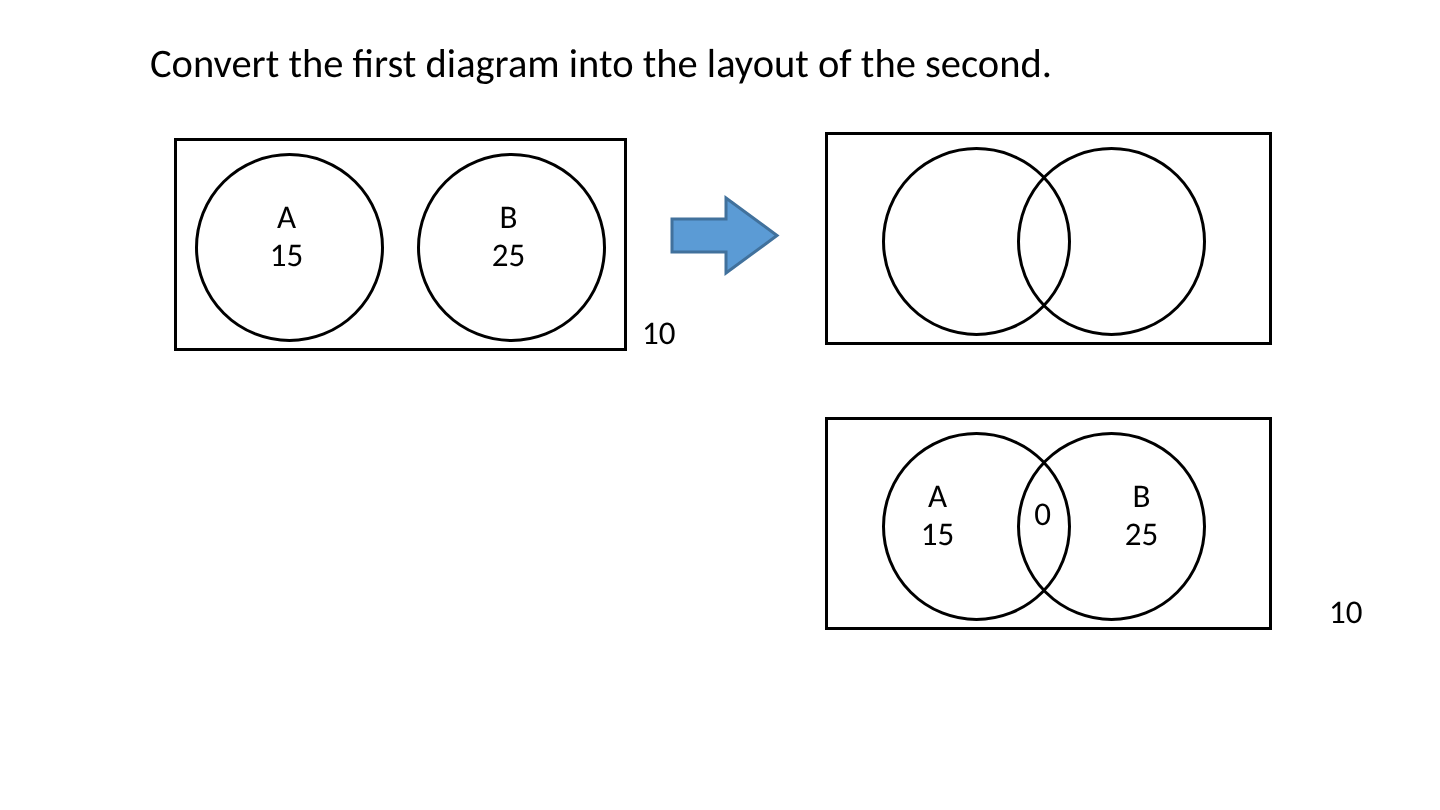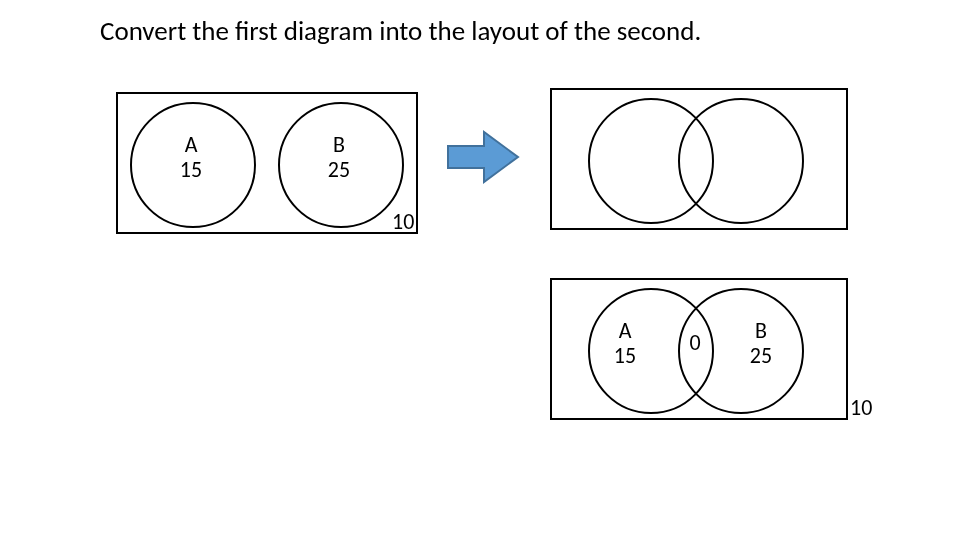--- a/index.html
+++ b/index.html
@@ -6,21 +6,21 @@
     margin: 0;
     padding: 0;
     width: 960px;
     height: 540px;
     background: #fff;
     font-family: "Calibri", "Segoe UI", Arial, sans-serif;
     color: #000;
   }
   .title {
     position: absolute;
-    top: 14px;
+    top: 26px;
     left: 100px;
     font-size: 27px;
     font-weight: 400;
   }
   .box {
     position: absolute;
     border: 2px solid #000;
     background: #fff;
   }
   .circle {
@@ -31,20 +31,21 @@
   }
   .lbl {
     position: absolute;
     font-size: 22px;
     text-align: center;
     line-height: 1.15;
   }
   .num {
     position: absolute;
     font-size: 22px;
+    margin-left: 36px;
   }
   .arrow-wrap {
     position: absolute;
   }
 </style>
 </head>
 <body>
 
 <div class="title">Convert the first diagram into the layout of the second.</div>
 

